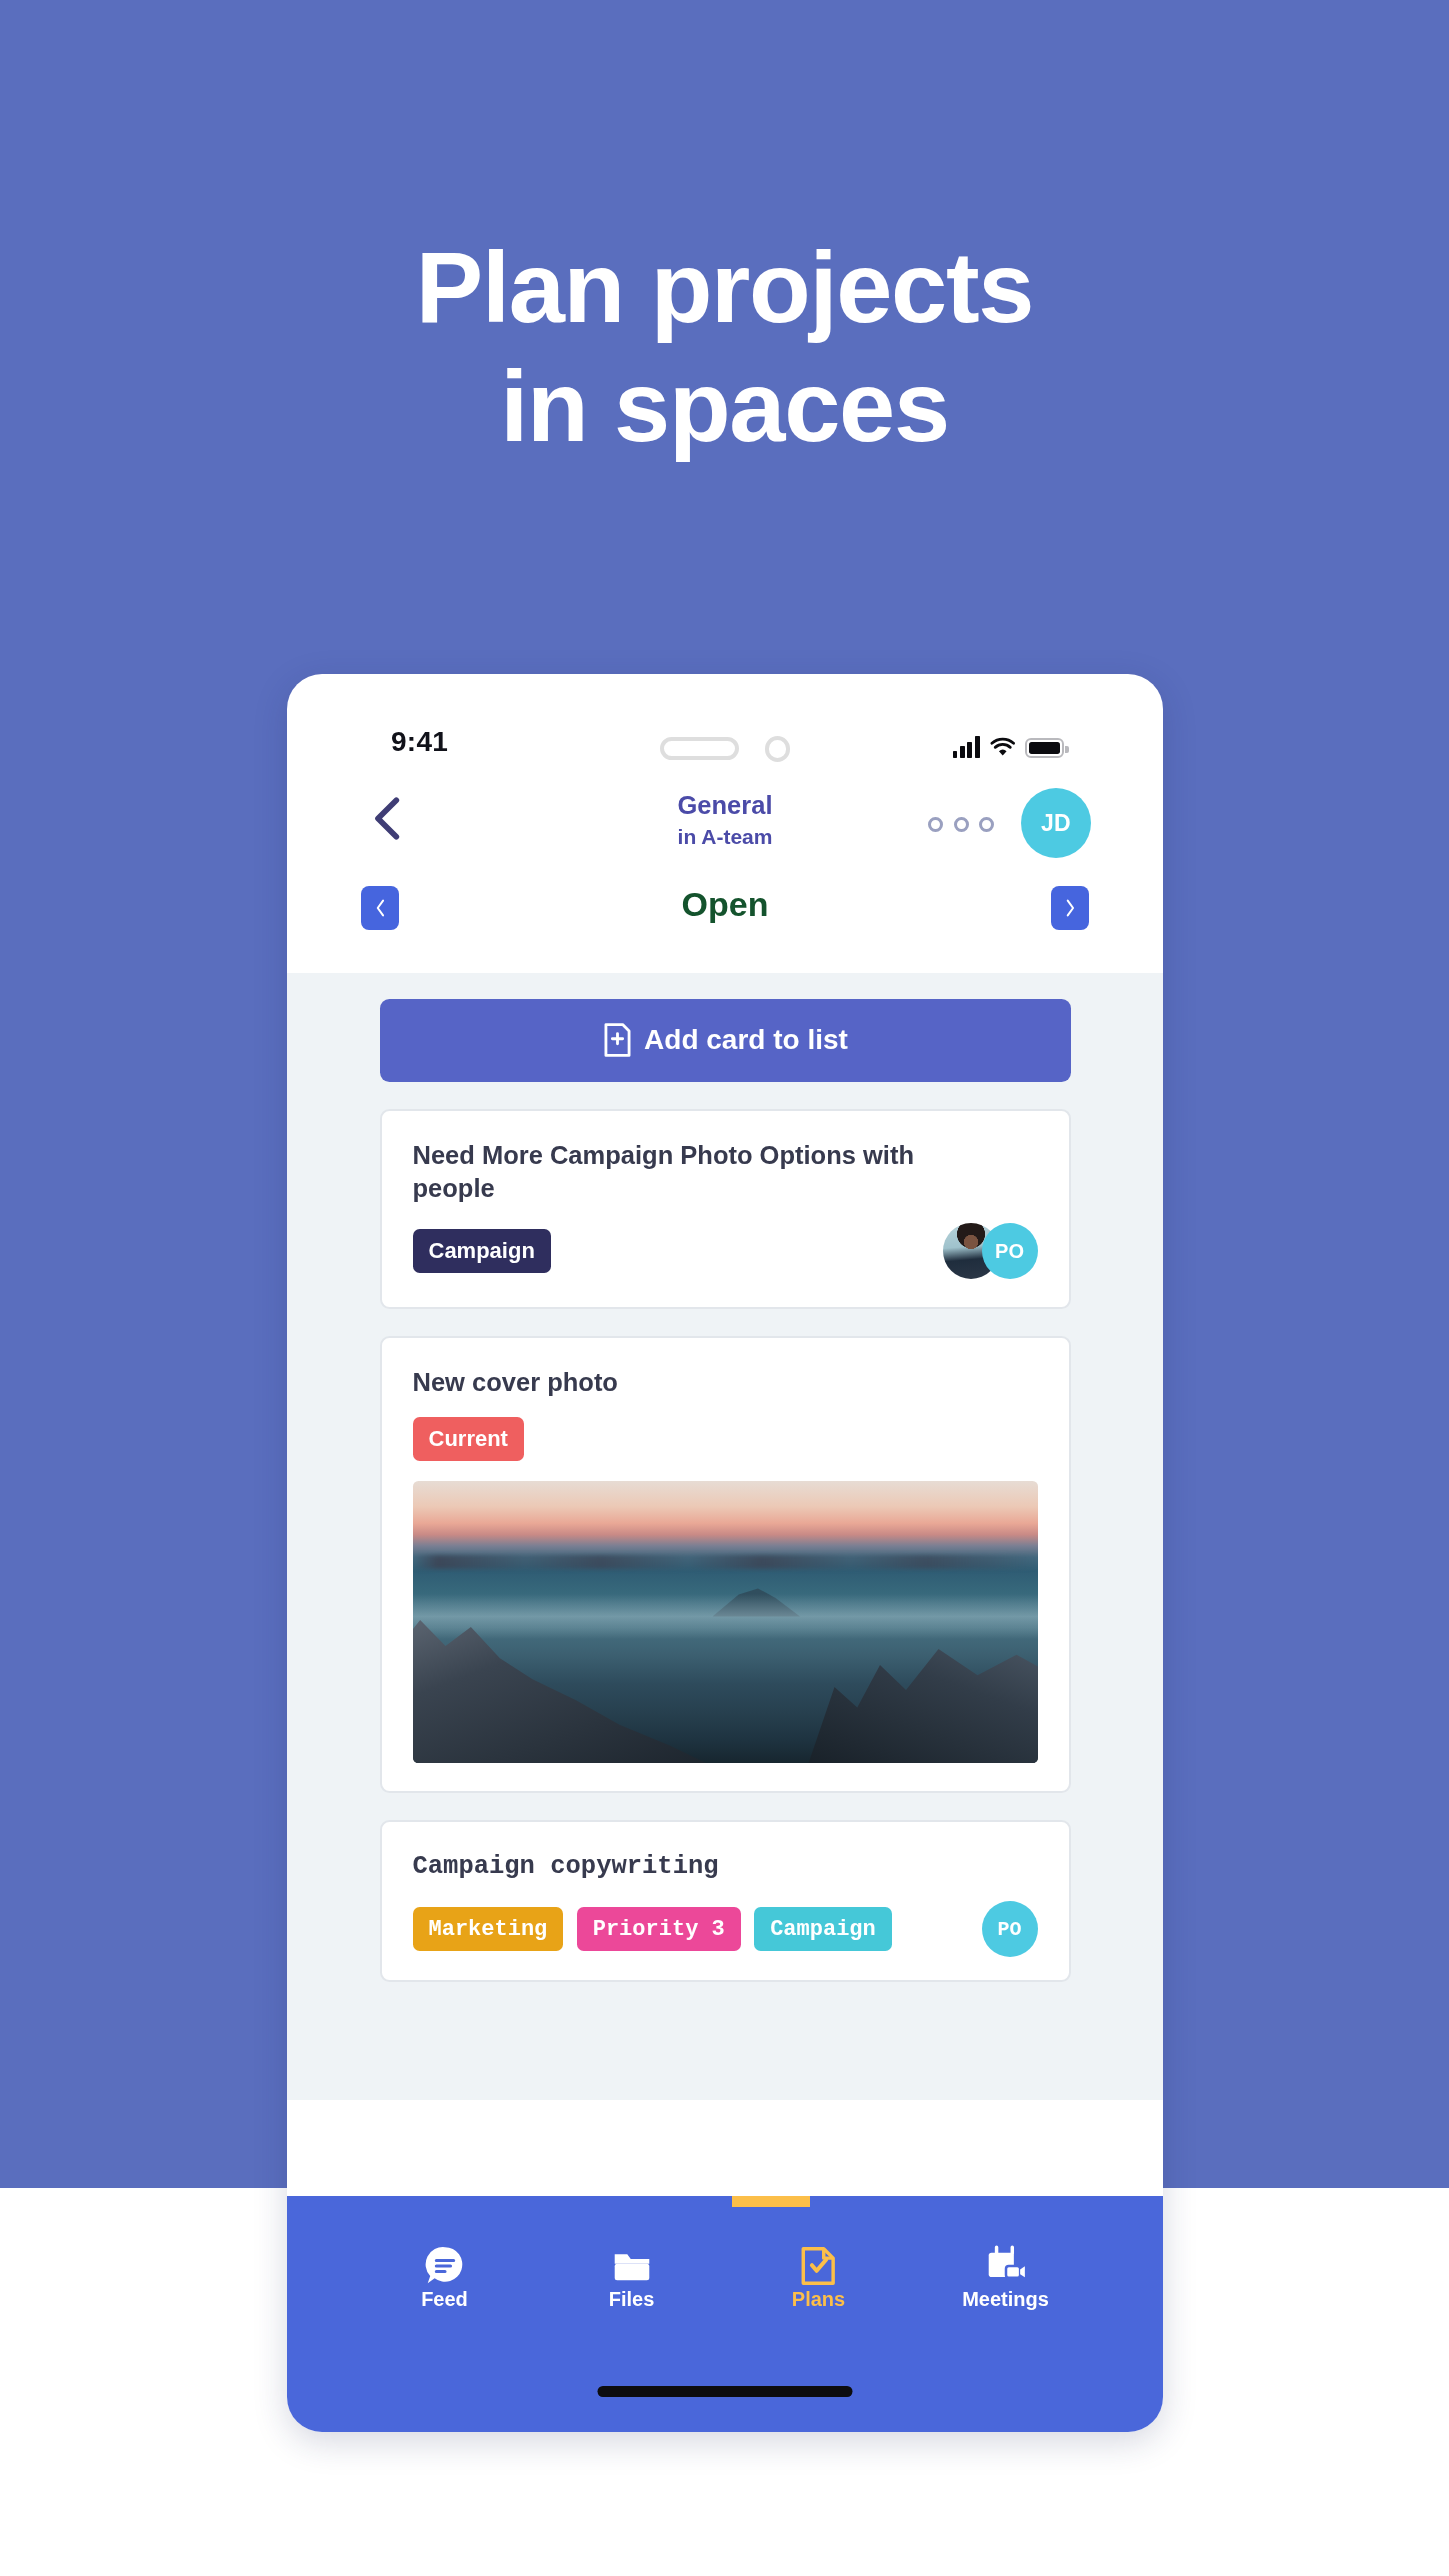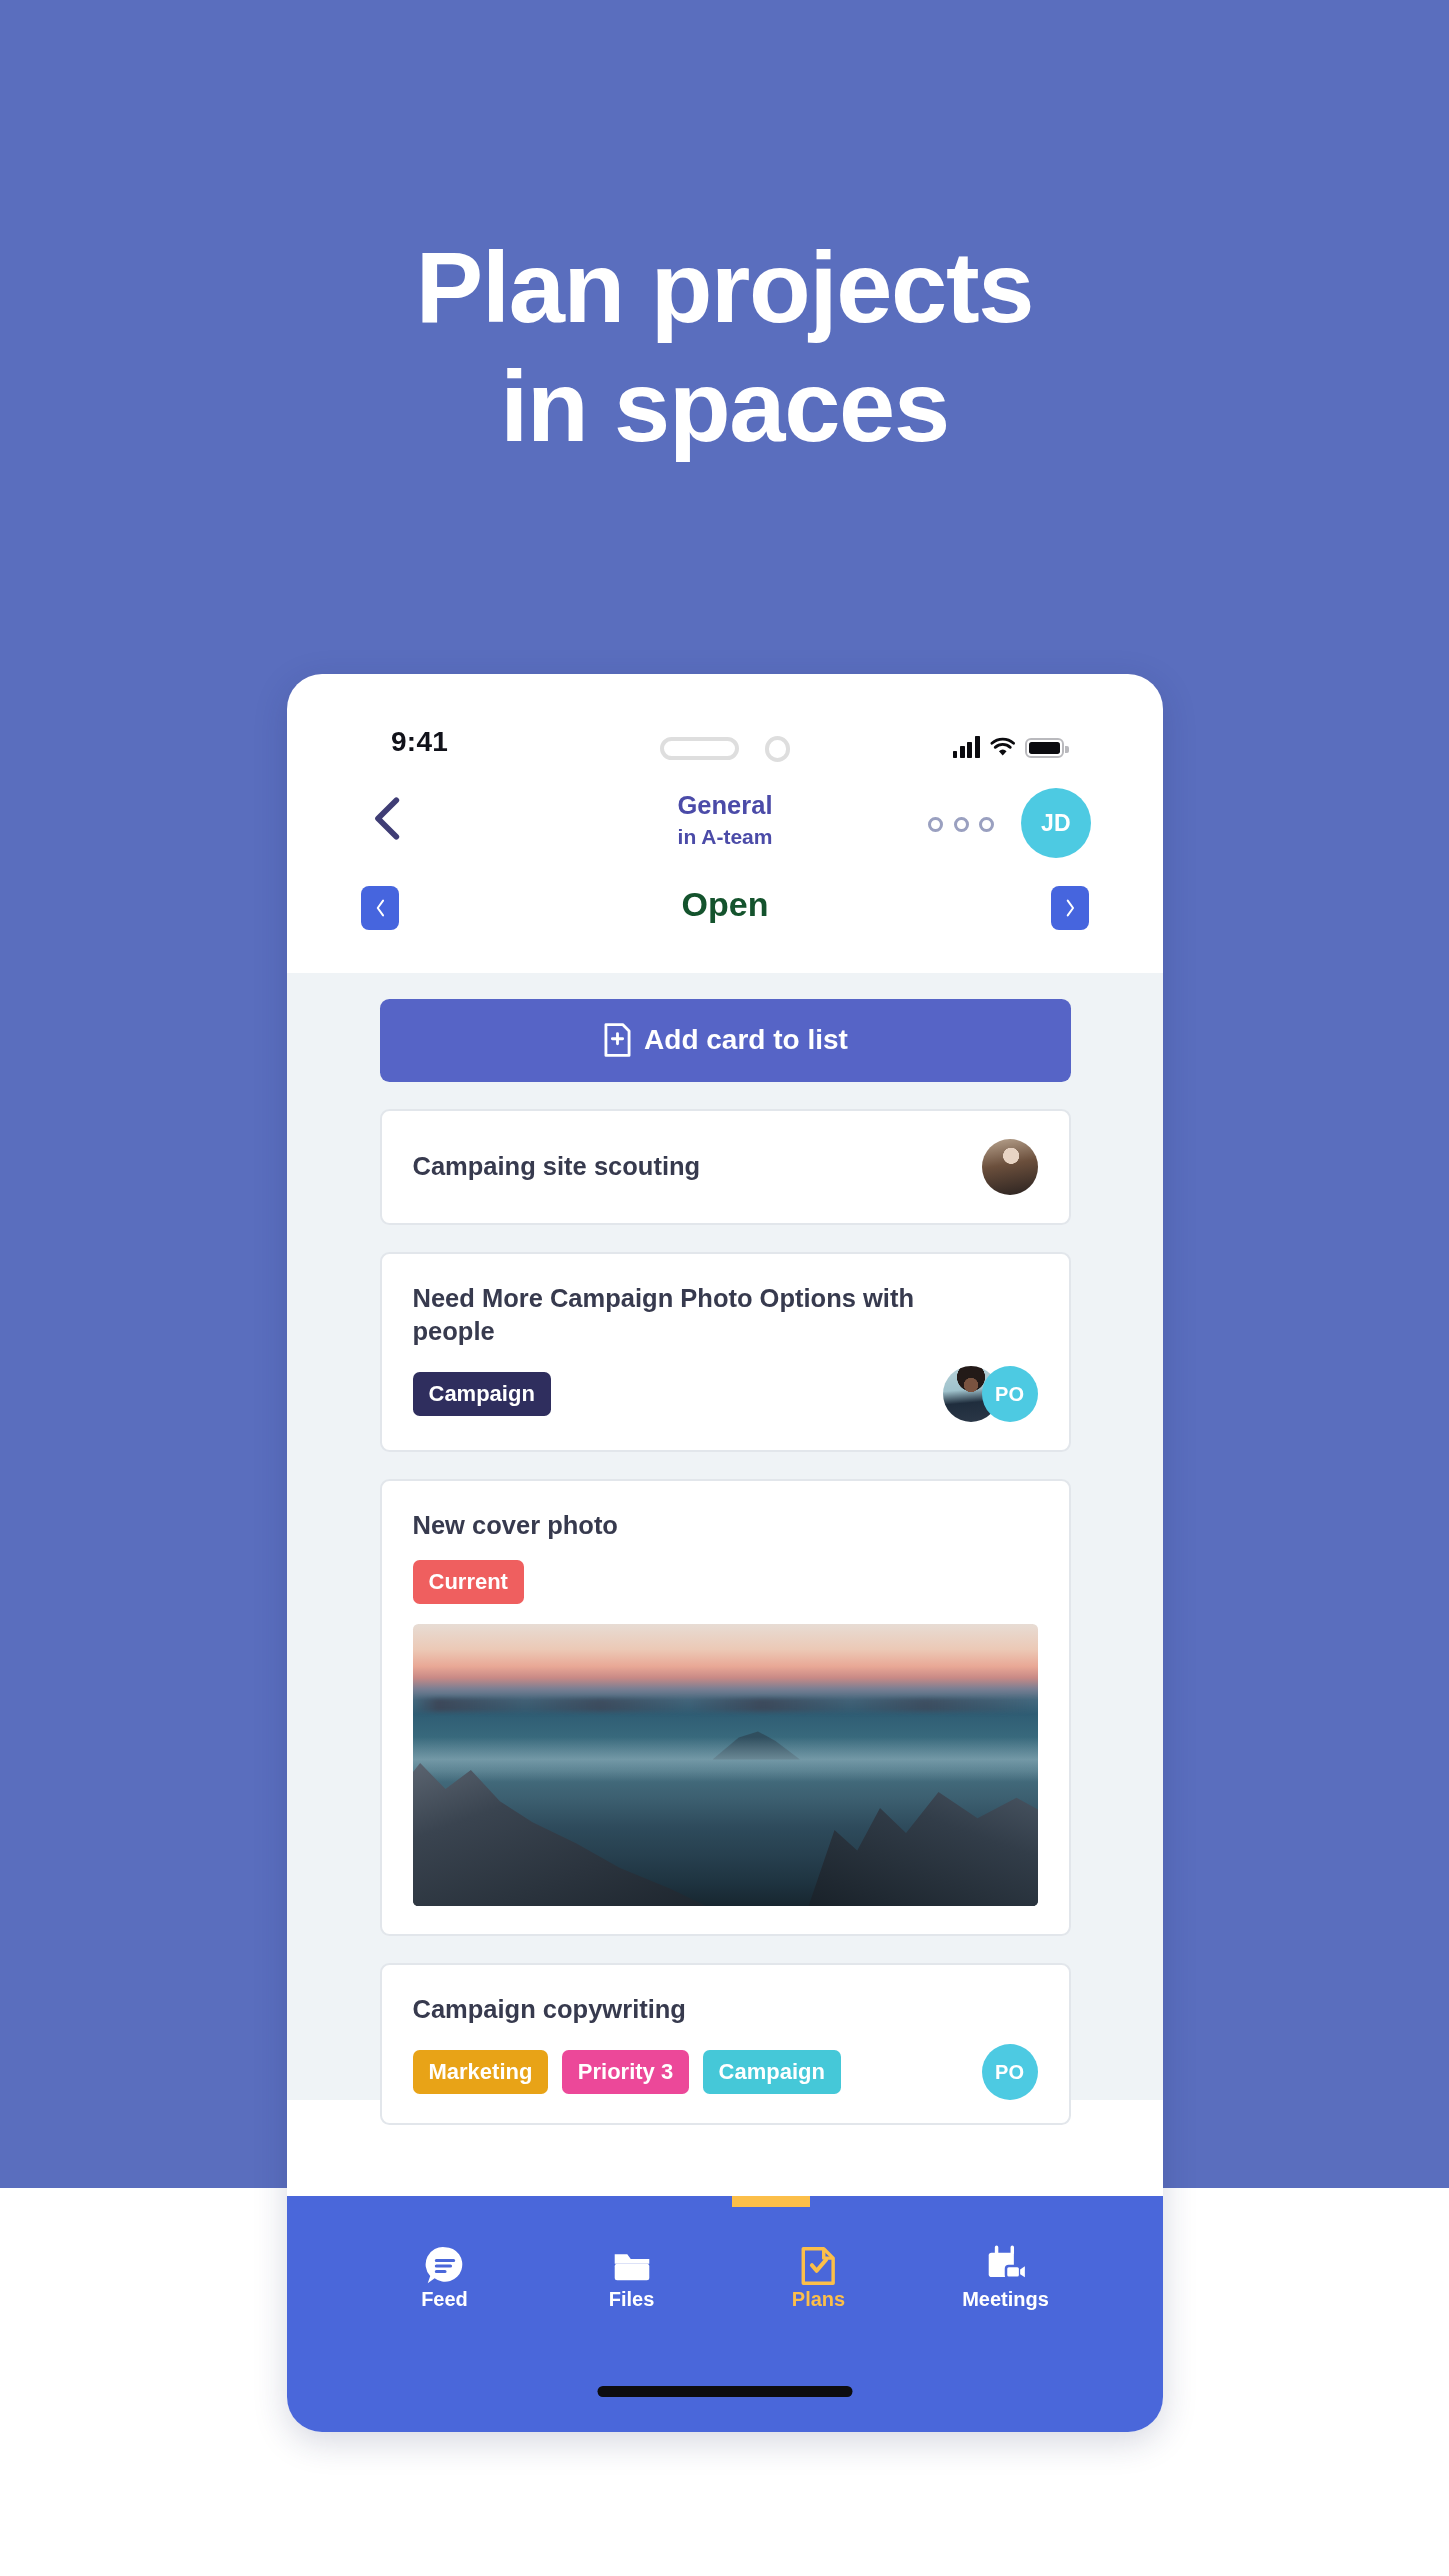--- a/index.html
+++ b/index.html
@@ -238,21 +238,21 @@
   .photo .cloud-band {
     position: absolute; left: 0; right: 0; top: 26%; height: 5%;
     background: linear-gradient(to right,
       rgba(60,62,78,.0) 0%, rgba(60,62,78,.75) 4%, rgba(60,62,78,.2) 18%,
       rgba(60,62,78,.65) 30%, rgba(60,62,78,.1) 44%,
       rgba(60,62,78,.7) 56%, rgba(60,62,78,.15) 70%,
       rgba(60,62,78,.6) 82%, rgba(60,62,78,0) 100%);
     filter: blur(2px);
   }
 
-  .card-clipped { padding-bottom: 23px; }
+  .card-clipped { padding-bottom: 23px; font-family: Liberation Mono, monospace; }
 
   
   .bottom-nav {
     position: absolute; left: 0; right: 0; bottom: 0;
     height: 236px;
     background: #4A67DA;
   }
   .nav-indicator {
     position: absolute; top: 0; left: 445px;
     width: 78px; height: 10.7px; background: #FCBF49;
@@ -340,28 +340,20 @@
   <div class="board">
 
     <div class="add-card">
       <svg width="31" height="36" viewBox="0 0 24 28">
         <path d="M3 2h13l5 5v19H3z" fill="none" stroke="#fff" stroke-width="2.2" stroke-linejoin="round"></path>
         <path d="M12 9v8M8 13h8" stroke="#fff" stroke-width="2.2" stroke-linecap="round"></path>
       </svg>
       <span>Add card to list</span>
     </div>
 
-    <div class="card">
-      <div class="card-row-1">
-        <div class="card-title">Campaing site scouting</div>
-        <div class="av-stack">
-          <div class="av av-photo-1"></div>
-        </div>
-      </div>
-    </div>
 
     <div class="card">
       <div class="card-title">Need More Campaign Photo Options with people</div>
       <div class="card-row-1">
         <div class="tag-row">
           <span class="tag" style="background:#2F2E5E">Campaign</span>
         </div>
         <div class="av-stack" style="margin-top:17.4px">
           <div class="av av-photo-2"></div>
           <div class="av av-initials" style="background:#4DCAE2">PO</div>

